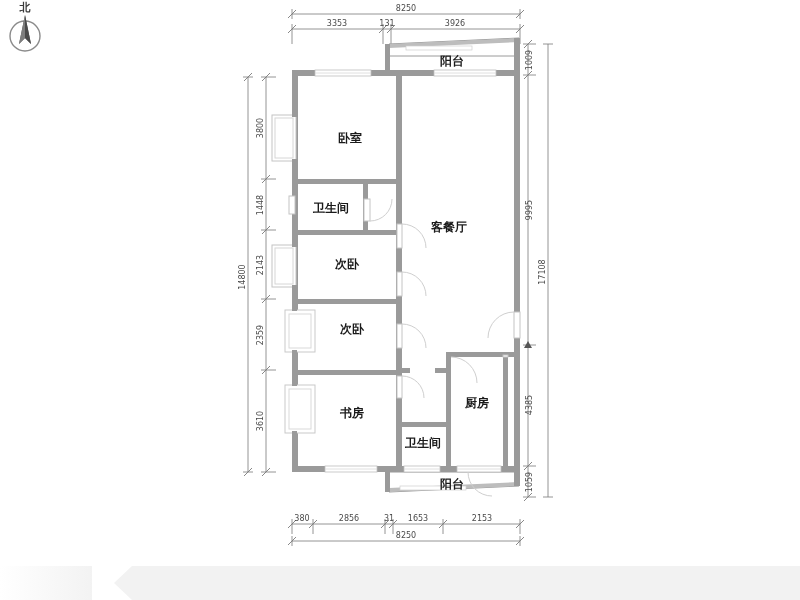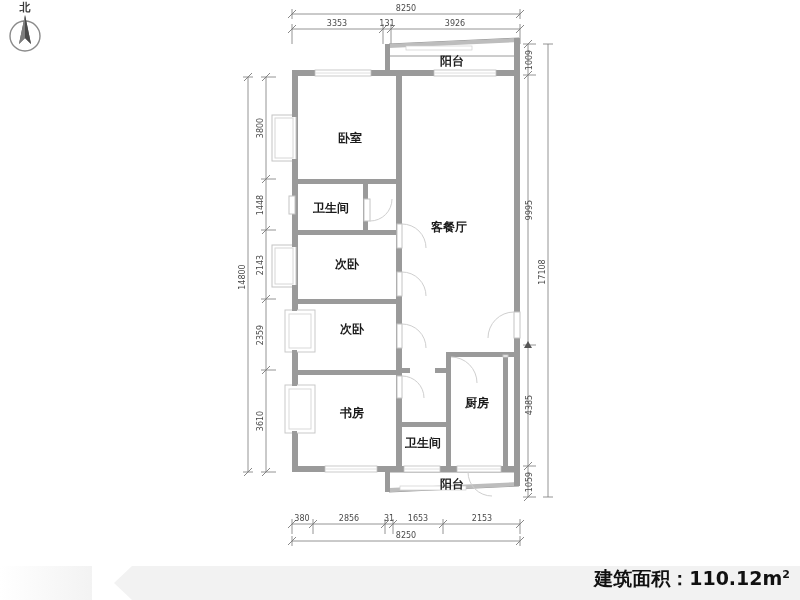--- a/index.html
+++ b/index.html
@@ -335,17 +335,14 @@
       <text class="rlabel" x="477" y="403">厨房</text>
       <text class="rlabel" x="423" y="443">卫生间</text>
       <text class="rlabel" x="452" y="484">阳台</text>
     </g>
 
   </svg>
 
   <div class="bottom-band"></div>
   <div class="band-notch"></div>
 
-  <div class="area-caption">
-    <span>建筑面积：</span><span>110.12</span><span>m</span><span class="sup">2</span>
-  </div>
 
 </div>
 
 </body></html>

